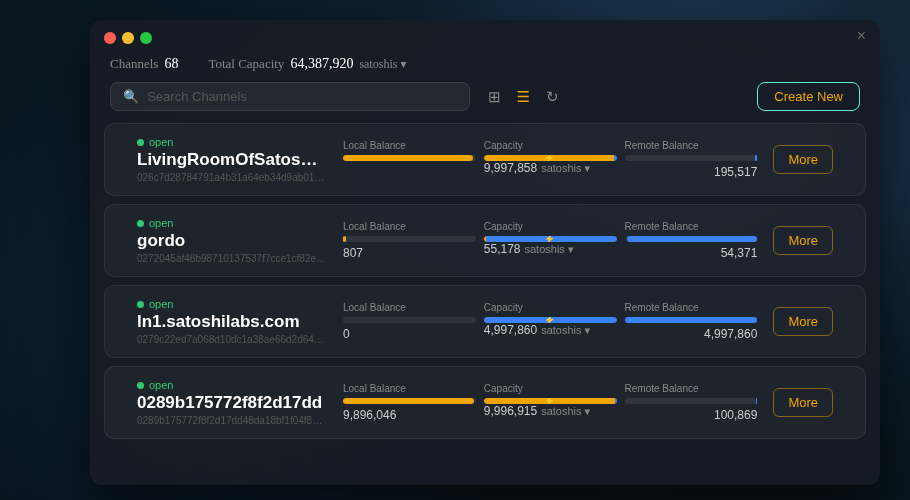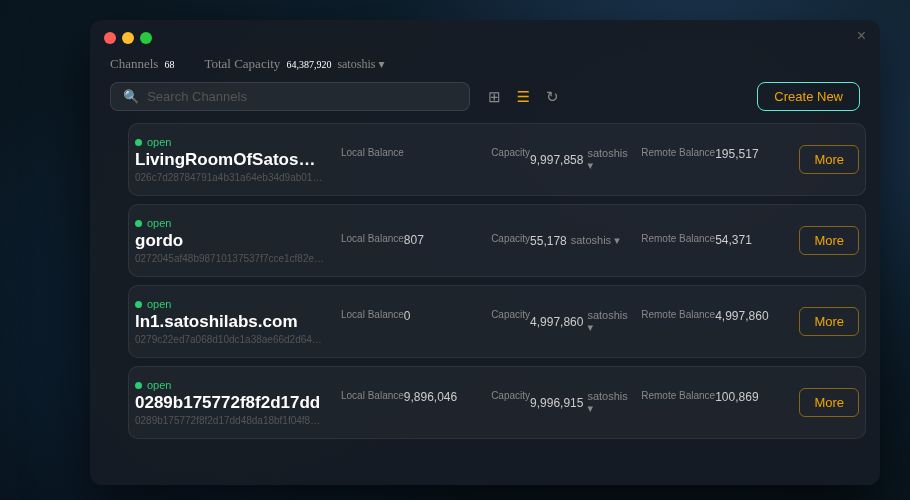--- a/index.html
+++ b/index.html
@@ -80,21 +80,21 @@
       display: flex;
       align-items: center;
       gap: 6px;
     }
     .header-label {
       color: #888;
       font-size: 13px;
     }
     .header-value {
       color: #fff;
-      font-size: 10px;
+      font-size: 14px;
       font-weight: 500;
       text-align: right;
     }
     .header-unit {
       color: #888;
       font-size: 12px;
       cursor: pointer;
     }
     .toolbar {
       padding: 0 20px 12px;
@@ -169,26 +169,25 @@
       overflow-y: auto;
       padding: 0 14px;
     }
     .channels-list::-webkit-scrollbar { width: 4px; }
     .channels-list::-webkit-scrollbar-track { background: transparent; }
     .channels-list::-webkit-scrollbar-thumb { background: #333; border-radius: 2px; }
     .channel-card {
       background: rgba(255,255,255,0.04);
       border: 1px solid rgba(255,255,255,0.07);
       border-radius: 10px;
-      padding: 12px 6px;
+      padding: 12px 32px;
       margin-bottom: 8px;
       display: flex;
       align-items: center;
       gap: 16px;
-      margin-left: 24px;
     }
     .channel-info {
       min-width: 190px;
       max-width: 200px;
     }
     .channel-status {
       display: flex;
       align-items: center;
       gap: 5px;
       margin-bottom: 2px;
@@ -221,20 +220,21 @@
       max-width: 190px;
     }
     .channel-balances {
       flex: 1;
       display: grid;
       grid-template-columns: 1fr 1fr 1fr;
       gap: 0 8px;
     }
     .balance-col {
       display: flex;
+      flex-direction: column;
     }
     .balance-header {
       color: #888;
       font-size: 10px;
       margin-bottom: 4px;
     }
     .balance-bar-wrap {
       height: 6px;
       background: rgba(255,255,255,0.08);
       border-radius: 3px;

